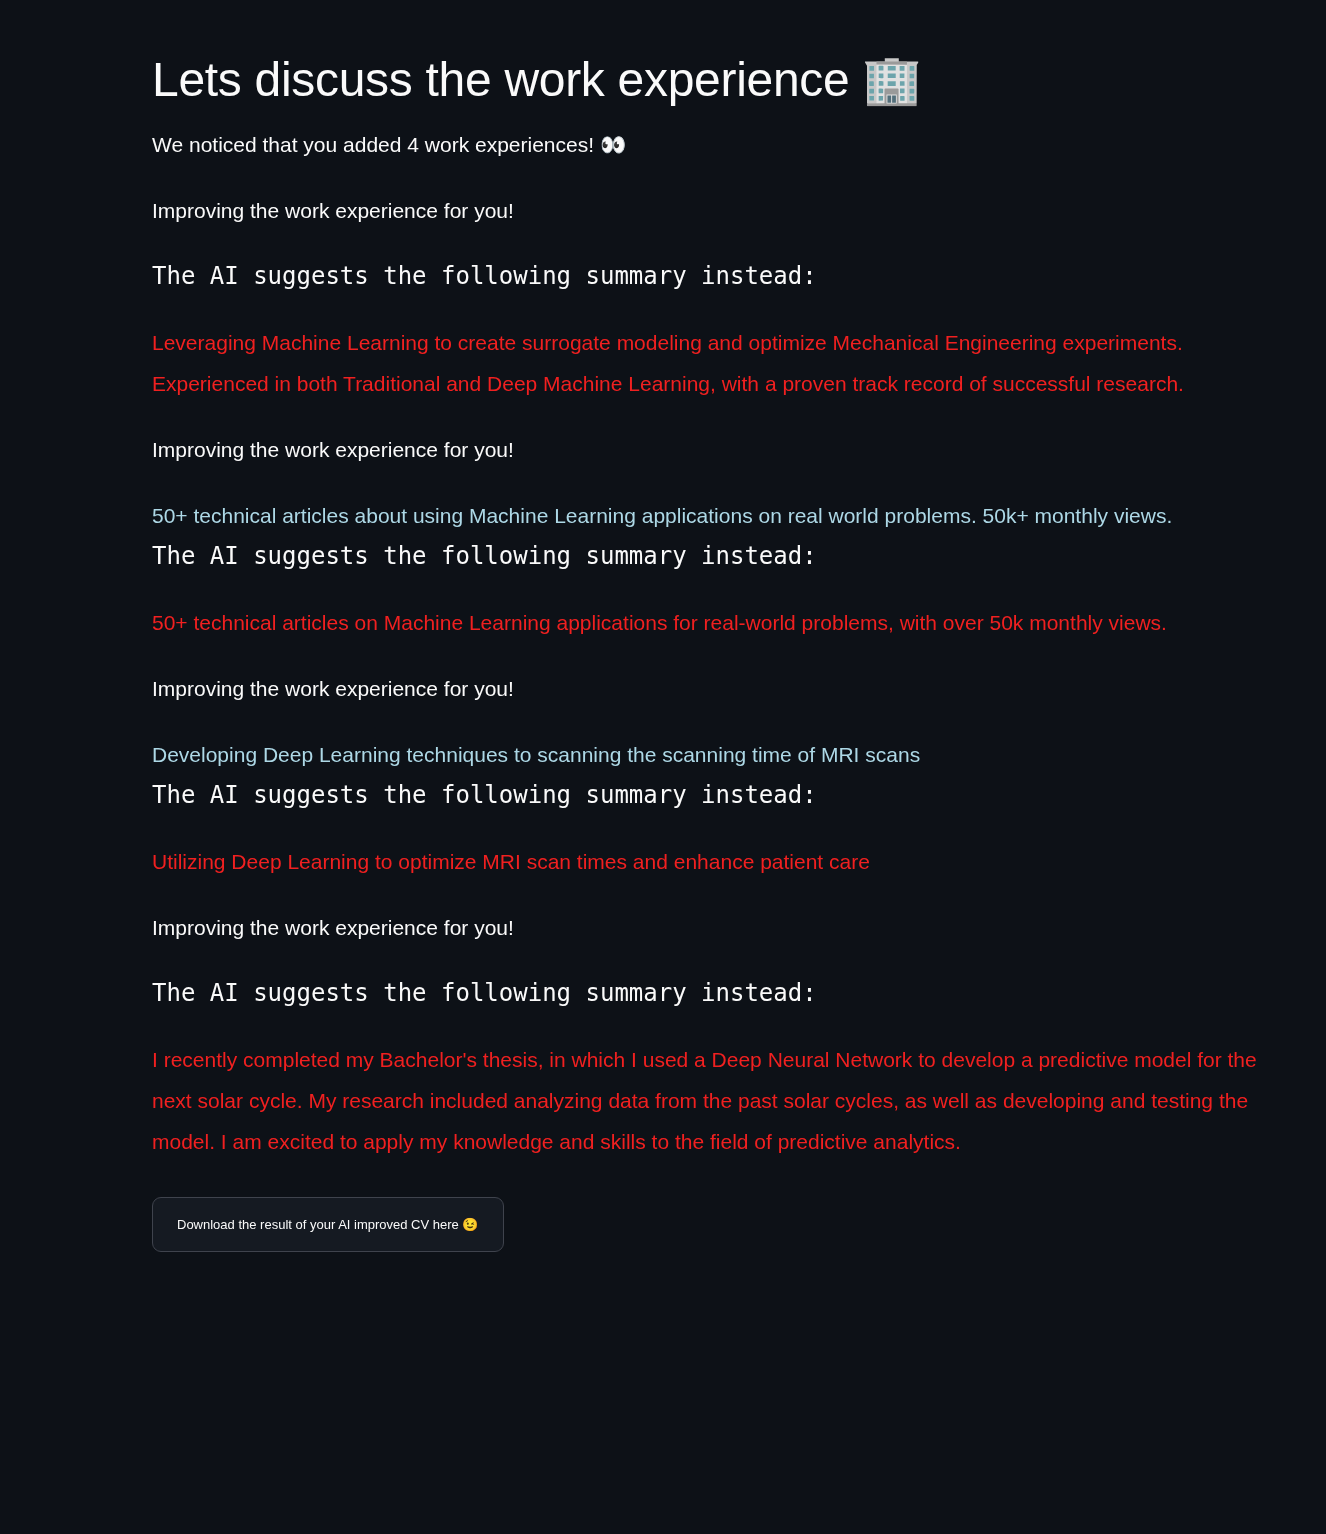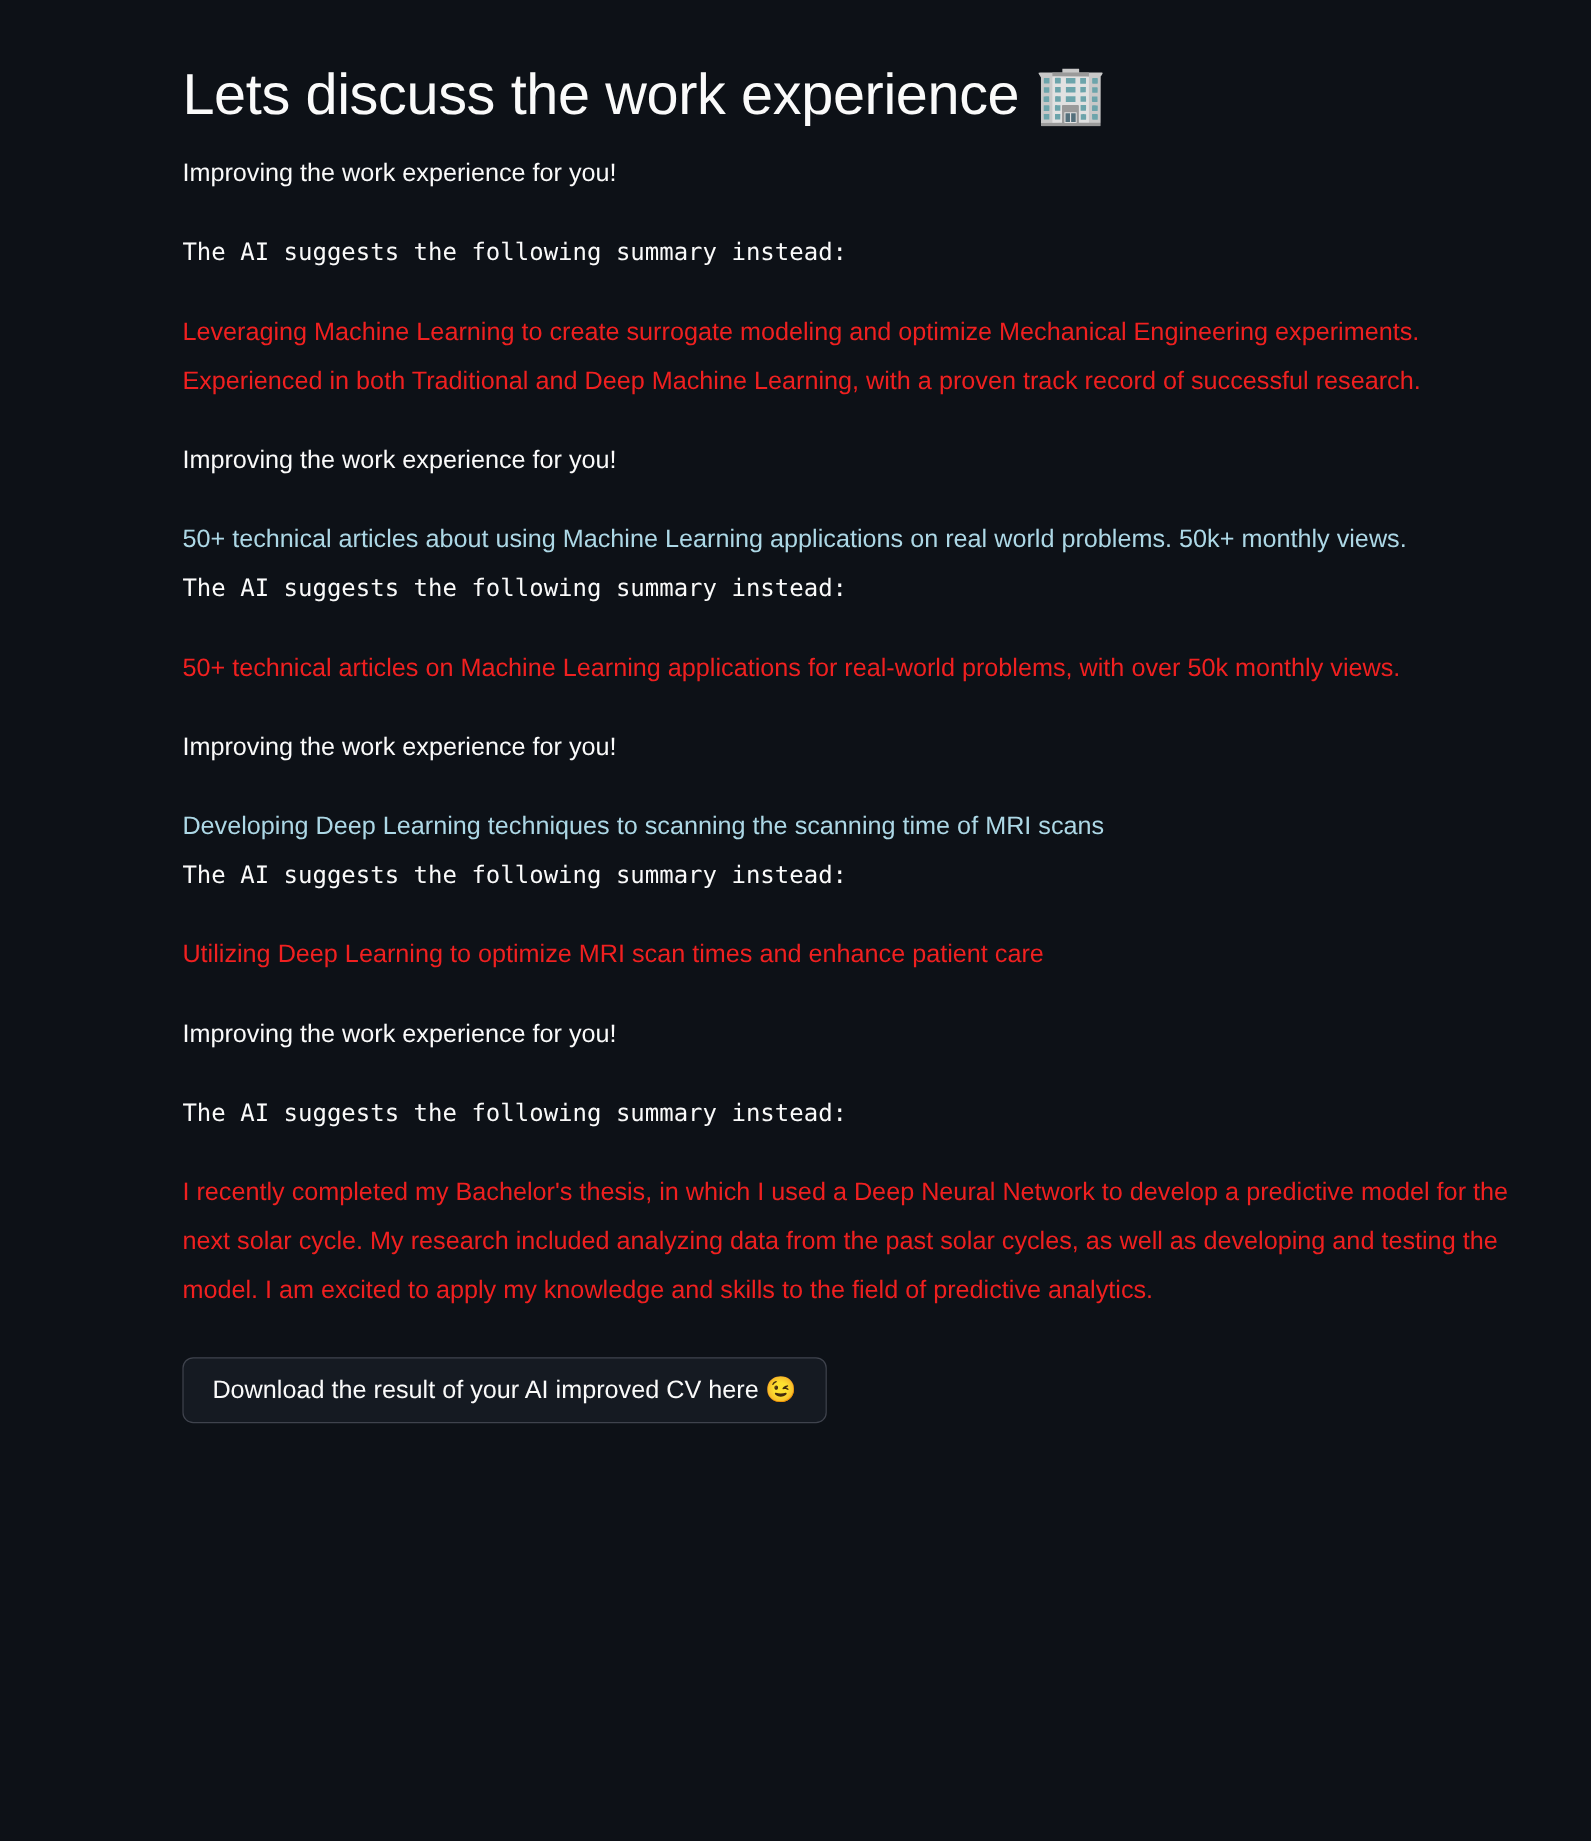--- a/index.html
+++ b/index.html
@@ -33,47 +33,48 @@
     margin: 0 0 25px 0;
     color: var(--text, #fafafa);
     font-weight: 400;
   }
   p.original {
     color: var(--original, #add8e6);
     margin-bottom: 0;
   }
   p.mono {
     font-family: "DejaVu Sans Mono", "Liberation Mono", monospace;
-    font-size: 20px;
+    font-size: 24px;
     margin-bottom: 25px;
   }
   p.suggested {
     color: var(--suggested, #f02020);
   }
   button.download-btn {
     display: inline-block;
     margin-top: 10px;
     background: var(--buttonBg, #151a22);
     color: var(--text, #fafafa);
     font-family: "Liberation Sans", sans-serif;
-    font-size: 21px;
+    font-size: 13px;
     line-height: 27px;
     padding: 13px 24px;
     border: 1px solid var(--buttonBorder, #3f434d);
     border-radius: 9px;
     cursor: pointer;
   }
 </style>
 </head>
 <body>
 
 <main class="content">
 
   <h1 class="page-title">Lets discuss the work experience 🏢</h1>
 
+  <p>We noticed that you added 4 work experiences! 👀</p>
 
   <section>
     <p>Improving the work experience for you!</p>
     <p class="mono">The AI suggests the following summary instead:</p>
     <p class="suggested">Leveraging Machine Learning to create surrogate modeling and optimize Mechanical Engineering experiments. Experienced in both Traditional and Deep Machine Learning, with a proven track record of successful research.</p>
   </section>
 
   <section>
     <p>Improving the work experience for you!</p>
     <p class="original">50+ technical articles about using Machine Learning applications on real world problems. 50k+ monthly views.</p>

